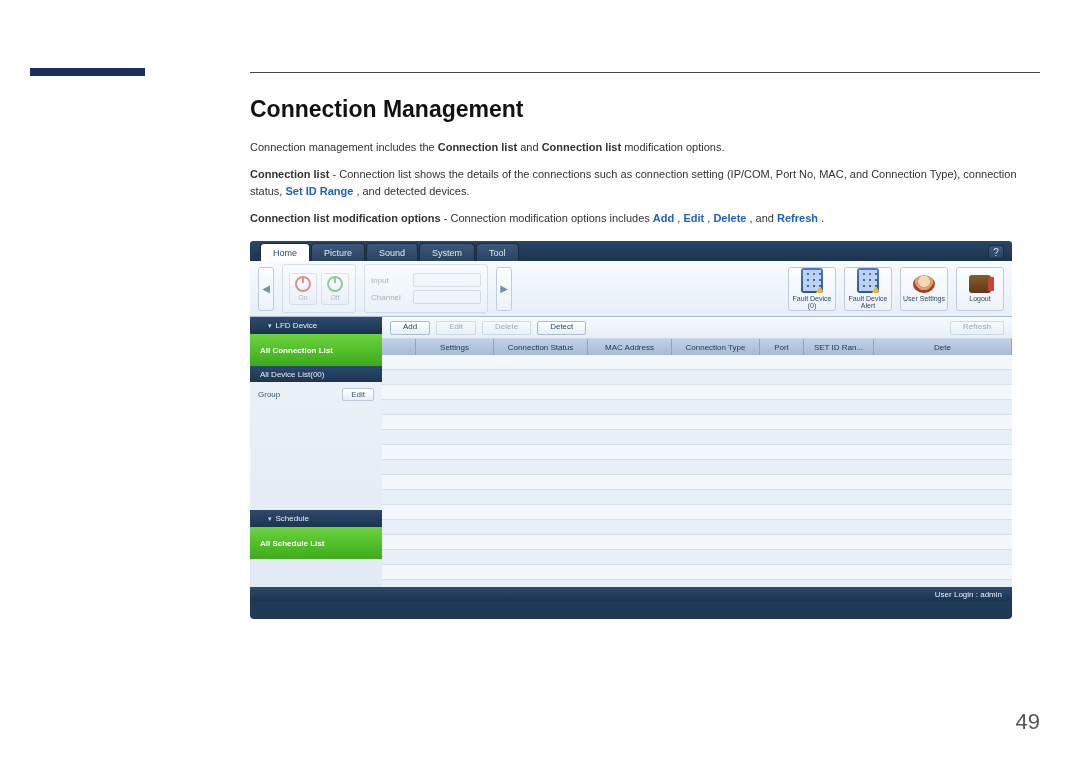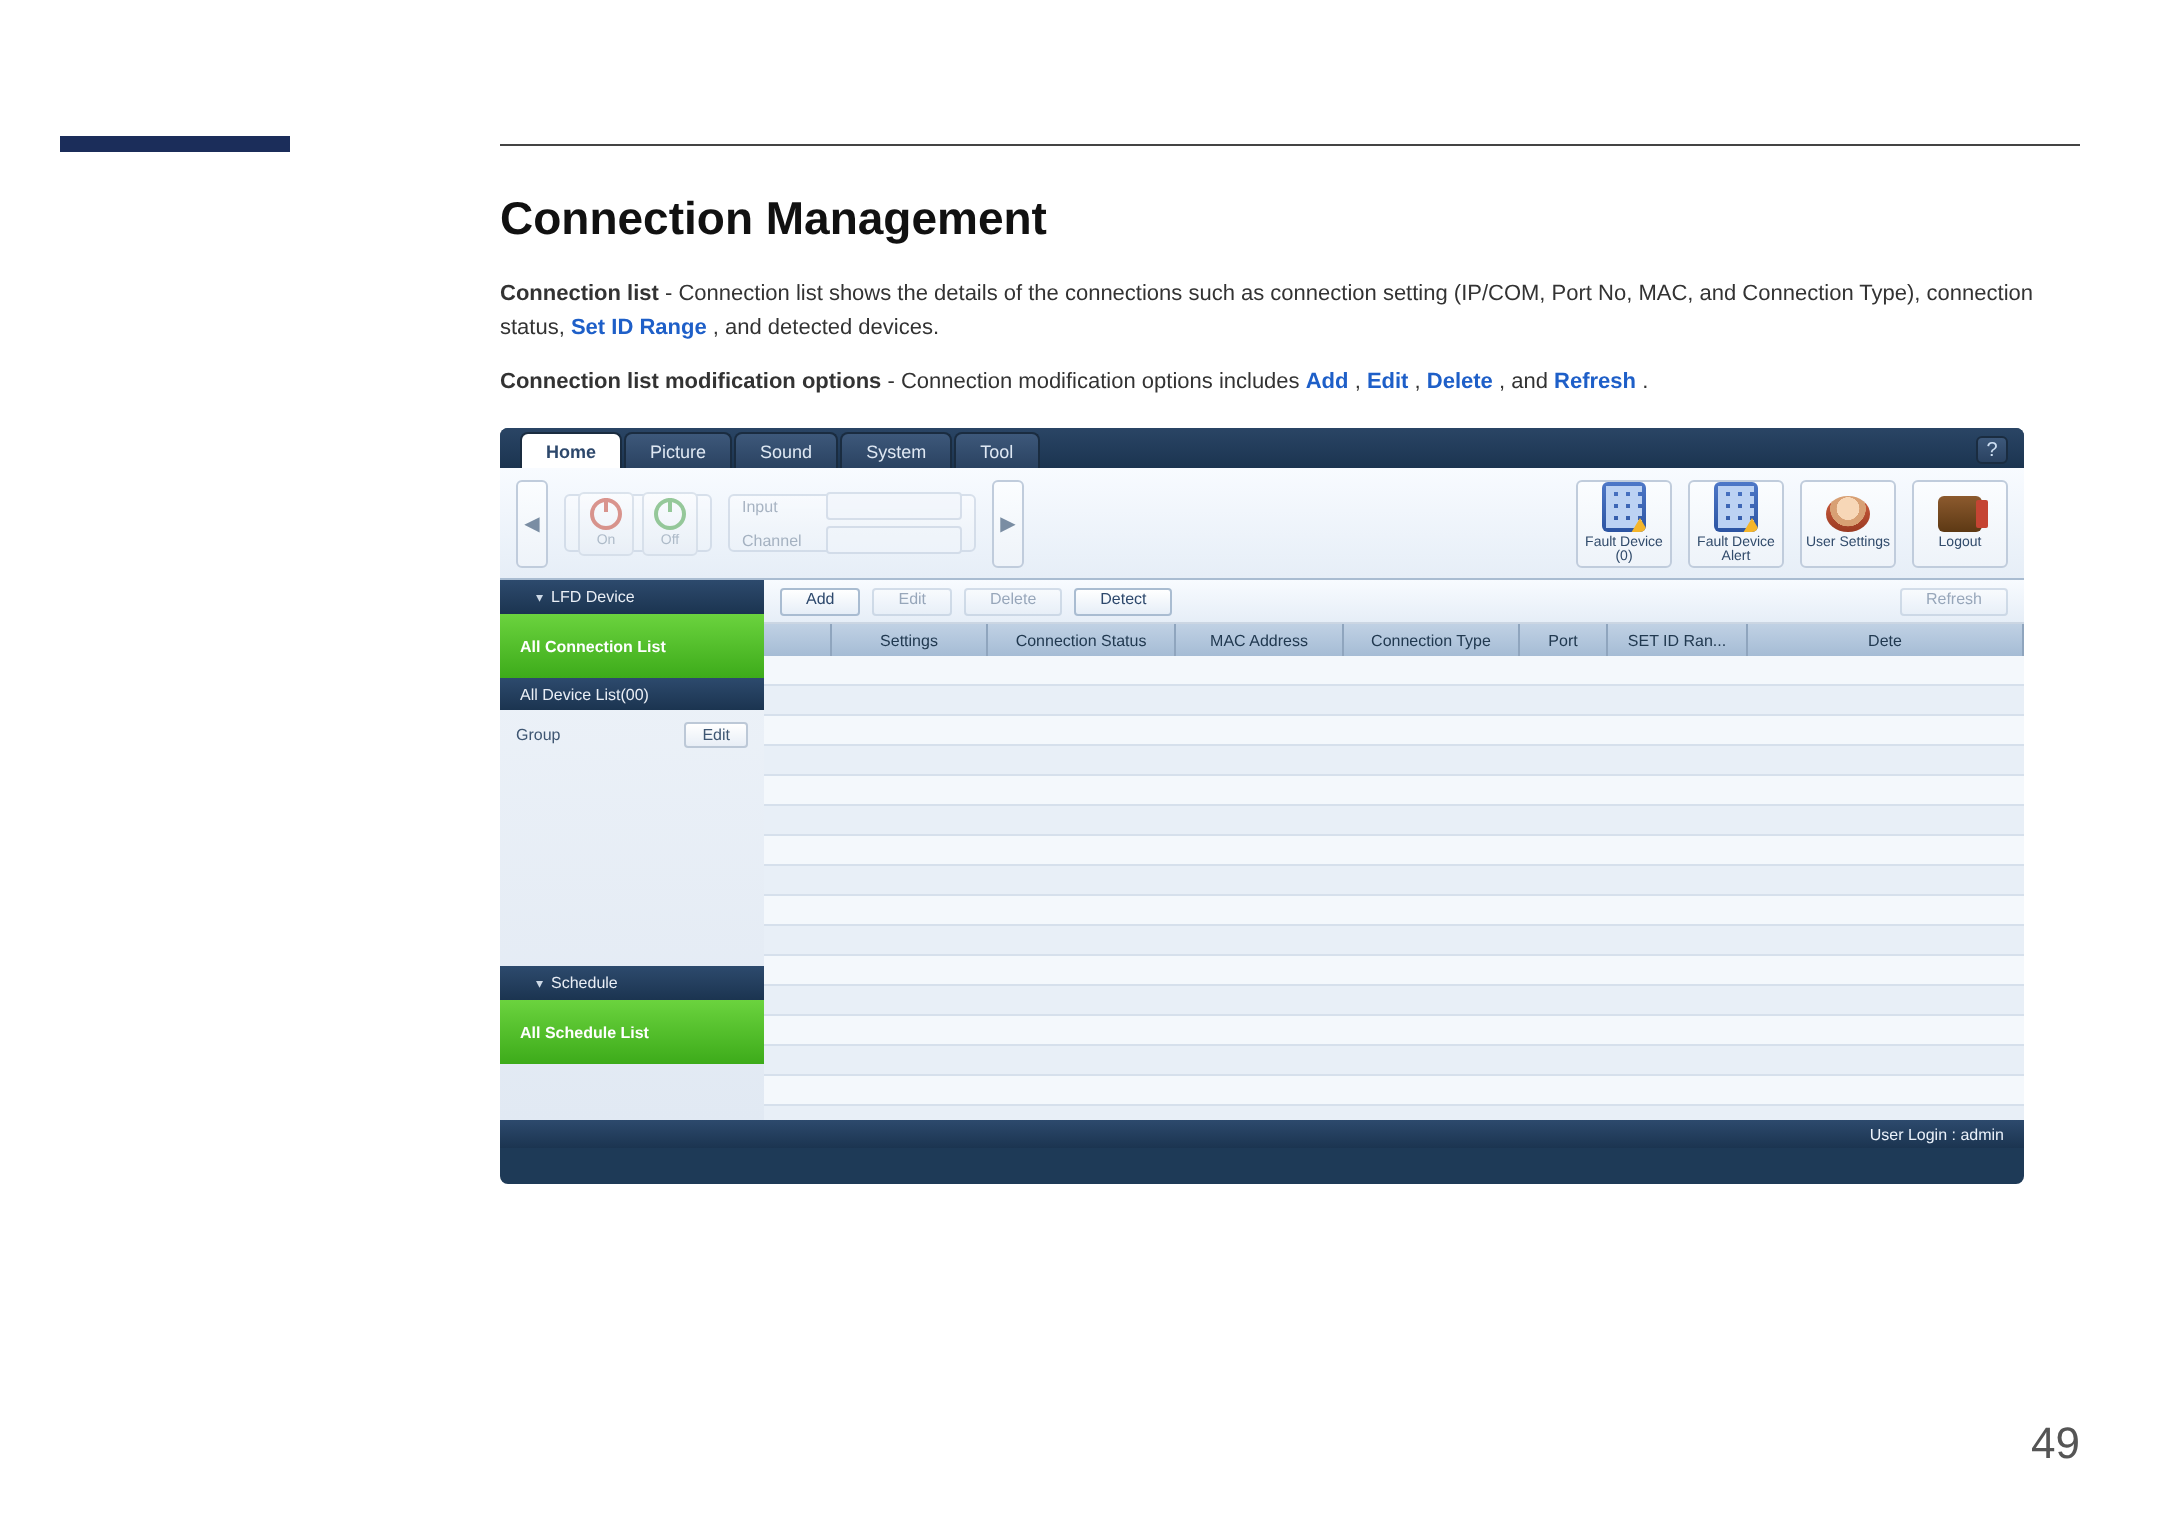--- a/index.html
+++ b/index.html
@@ -17,25 +17,25 @@
   
   .app { position: relative; width: 762px; height: 378px; margin-top: 14px; background: #1e3a57; border-radius: 4px; overflow: hidden; font-size: 9px; }
   .titlebar { height: 18px; background: linear-gradient(#1a2c42,#0f2030); color: #e9eef5; display:flex; align-items:center; }
   .titlebar .ttl { flex: 1; text-align: center; font-size: 9px; letter-spacing: .3px; }
   .winbtns { display:flex; gap:2px; padding-right:4px; }
   .winbtn { width: 16px; height: 12px; background: linear-gradient(#4a6d8f,#1e3a57); border-radius:2px; display:flex; align-items:center; justify-content:center; color:#fff; font-size:9px; }
   .winbtn.close { background: linear-gradient(#d04a3c,#9c2c20); }
 
   .tabbar { height: 20px; background: linear-gradient(#2a4565,#1b3450); display:flex; align-items:flex-end; padding-left:10px; gap:1px; position:relative; }
   .tab { height: 18px; padding: 0 12px; font-size: 9px; display:flex; align-items:center; border-radius: 4px 4px 0 0; color:#dfe8f3; background: linear-gradient(#3d587a,#2a4261); border:1px solid #1a2c40; border-bottom:none; }
-  .tab.active { background:#fff; color:#2d486c; font-weight:700; }
+  .tab.active { background:#fff; color:#2d486c; font-weight:400; }
   .helpbtn { position:absolute; right:8px; bottom:2px; width:16px; height:14px; background: linear-gradient(#3d587a,#2a4261); border-radius:3px; color:#cfe0f3; display:flex; align-items:center; justify-content:center; font-size:10px; border:1px solid #1a2c40; }
 
   .ribbon { height: 56px; background: linear-gradient(#f8fbff,#e6eef7); border-bottom:1px solid #a9bcd1; display:flex; align-items:center; padding:0 8px; gap:8px; }
-  .rgrp { display:flex; align-items:center; gap:4px; padding:3px 6px; border:1px solid #c0ccdc; border-radius:3px; background:linear-gradient(#fbfdff,#eef3f9); height:29px; }
+  .rgrp { display:flex; align-items:center; gap:4px; padding:3px 6px; border:1px solid #c0ccdc; border-radius:3px; background:linear-gradient(#fbfdff,#eef3f9); height:49px; }
   .rgrp.disabled { opacity: .55; }
   .arrowbtn { width:16px; height:44px; border:1px solid #c0ccdc; border-radius:3px; background:linear-gradient(#fbfdff,#eef3f9); display:flex; align-items:center; justify-content:center; color:#7a8da3; font-size:10px; }
   .pwrbtn { width:28px; height:32px; border-radius:3px; border:1px solid #c7d2df; background:linear-gradient(#fff,#e8eef6); display:flex; flex-direction:column; align-items:center; justify-content:center; }
   .pwrcircle { width:16px; height:16px; border-radius:50%; border:2px solid #c54433; position:relative; }
   .pwrcircle.green { border-color:#4aa34a; }
   .pwrcircle::after { content:""; position:absolute; left:50%; top:-2px; width:2px; height:7px; background:#c54433; transform:translateX(-50%); }
   .pwrcircle.green::after { background:#4aa34a; }
   .lbl { font-size:7px; color:#7b8da0; margin-top:2px; }
   .fld { display:flex; flex-direction:column; gap:3px; }
   .fldrow { display:flex; align-items:center; gap:4px; }
@@ -84,20 +84,27 @@
 </head>
 <body>
 <div class="page">
 
 <div class="side-rule"></div>
 <div class="top-rule"></div>
 
 <div class="content">
   <h1>Connection Management</h1>
 
+  <p class="body-text">
+    <span>Connection management includes the </span>
+    <span class="bold">Connection list</span>
+    <span> and </span>
+    <span class="bold">Connection list</span>
+    <span> modification options.</span>
+  </p>
 
   <p class="body-text">
     <span class="bold">Connection list</span>
     <span> - Connection list shows the details of the connections such as connection setting (IP/COM, Port No, MAC, and Connection Type), connection status, </span>
     <span class="blue">Set ID Range</span>
     <span>, and detected devices.</span>
   </p>
 
 
   <p class="body-text">

